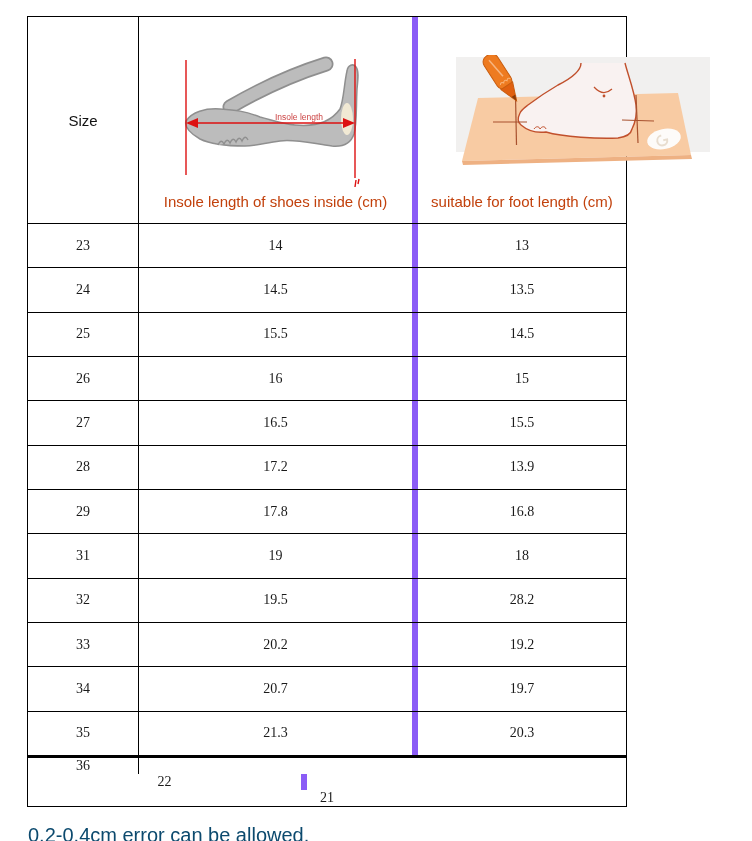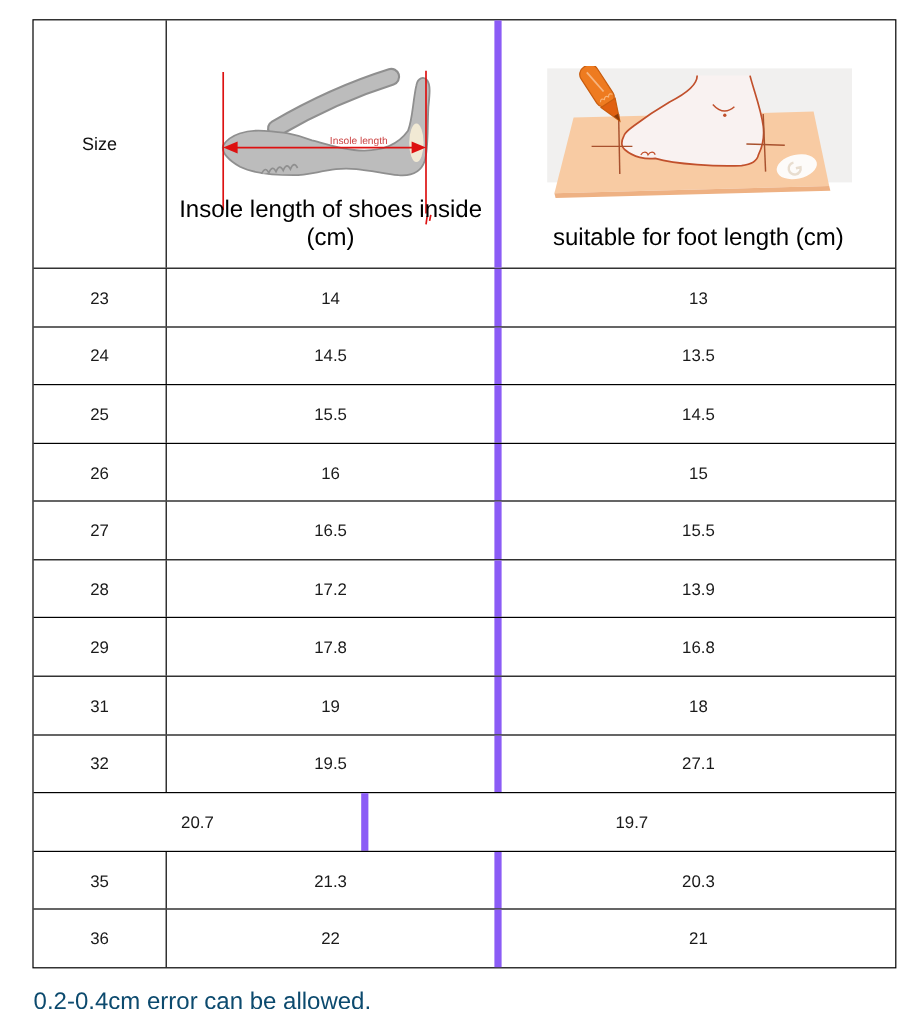--- a/index.html
+++ b/index.html
@@ -1,31 +1,31 @@
 <!DOCTYPE html>
 <html><head>
 <meta charset="utf-8">
 <style>
   * { margin:0; padding:0; box-sizing:border-box; }
   html,body { background:#ffffff; }
   body { width:752px; height:841px; position:relative; overflow:hidden;
          font-family:"Liberation Sans", sans-serif; color:#1a1a1a; }
 
-  .chart-table { position:absolute; left:27px; top:16px; width:720px; height:791px;
+  .chart-table { position:absolute; left:27px; top:16px; width:600px; height:791px;
                  border:1px solid #000; display:flex; flex-direction:column; background:#fff; }
 
   .header-row { height:207px; display:flex; border-bottom:1px solid #000; }
   .hcell { position:relative; }
   .hcell.c1 { display:flex; align-items:center; justify-content:center; }
   .hdr-label { position:absolute; bottom:13px; left:0; width:100%; text-align:center;
-               font-size:20px; color:#000000; }
+               font-size:15px; color:#c2410c; }
   .size-label { font-size:15px; color:#111; }
 
   .rows { flex:1; display:flex; flex-direction:column; }
-  .row { flex:1; display:flex; border-top:1px solid #000; }
+  .row { flex:1; display:flex; border-top:1px solid #000;font-family:Liberation Serif, serif; }
   .row:first-child { border-top:none; }
   .row:nth-child(13) { border-top:3px solid #000;flex-direction:column; }
 
   .cell { display:flex; align-items:center; justify-content:center; font-size:14px; }
   .c1 { width:111px; border-right:1px solid #000; }
   .c2 { width:279px; border-right:6px solid #8b5cf6; }
   .c3 { flex:1; }
 
   .shoe-svg { position:absolute; left:21px; top:22px; }
   .foot-svg { position:absolute; left:30px; top:38px; }
@@ -170,25 +170,31 @@
 
   <div class="row">
     <div class="cell c1">31</div>
     <div class="cell c2">19</div>
     <div class="cell c3">18</div>
   </div>
 
   <div class="row">
     <div class="cell c1">32</div>
     <div class="cell c2">19.5</div>
-    <div class="cell c3">27.1</div>
-  </div>
-
-
-  <div class="row">
+    <div class="cell c3">28.2</div>
+  </div>
+
+  <div class="row">
+    <div class="cell c1">33</div>
+    <div class="cell c2">20.2</div>
+    <div class="cell c3">19.2</div>
+  </div>
+
+  <div class="row">
+    <div class="cell c1">34</div>
     <div class="cell c2">20.7</div>
     <div class="cell c3">19.7</div>
   </div>
 
   <div class="row">
     <div class="cell c1">35</div>
     <div class="cell c2">21.3</div>
     <div class="cell c3">20.3</div>
   </div>
 

